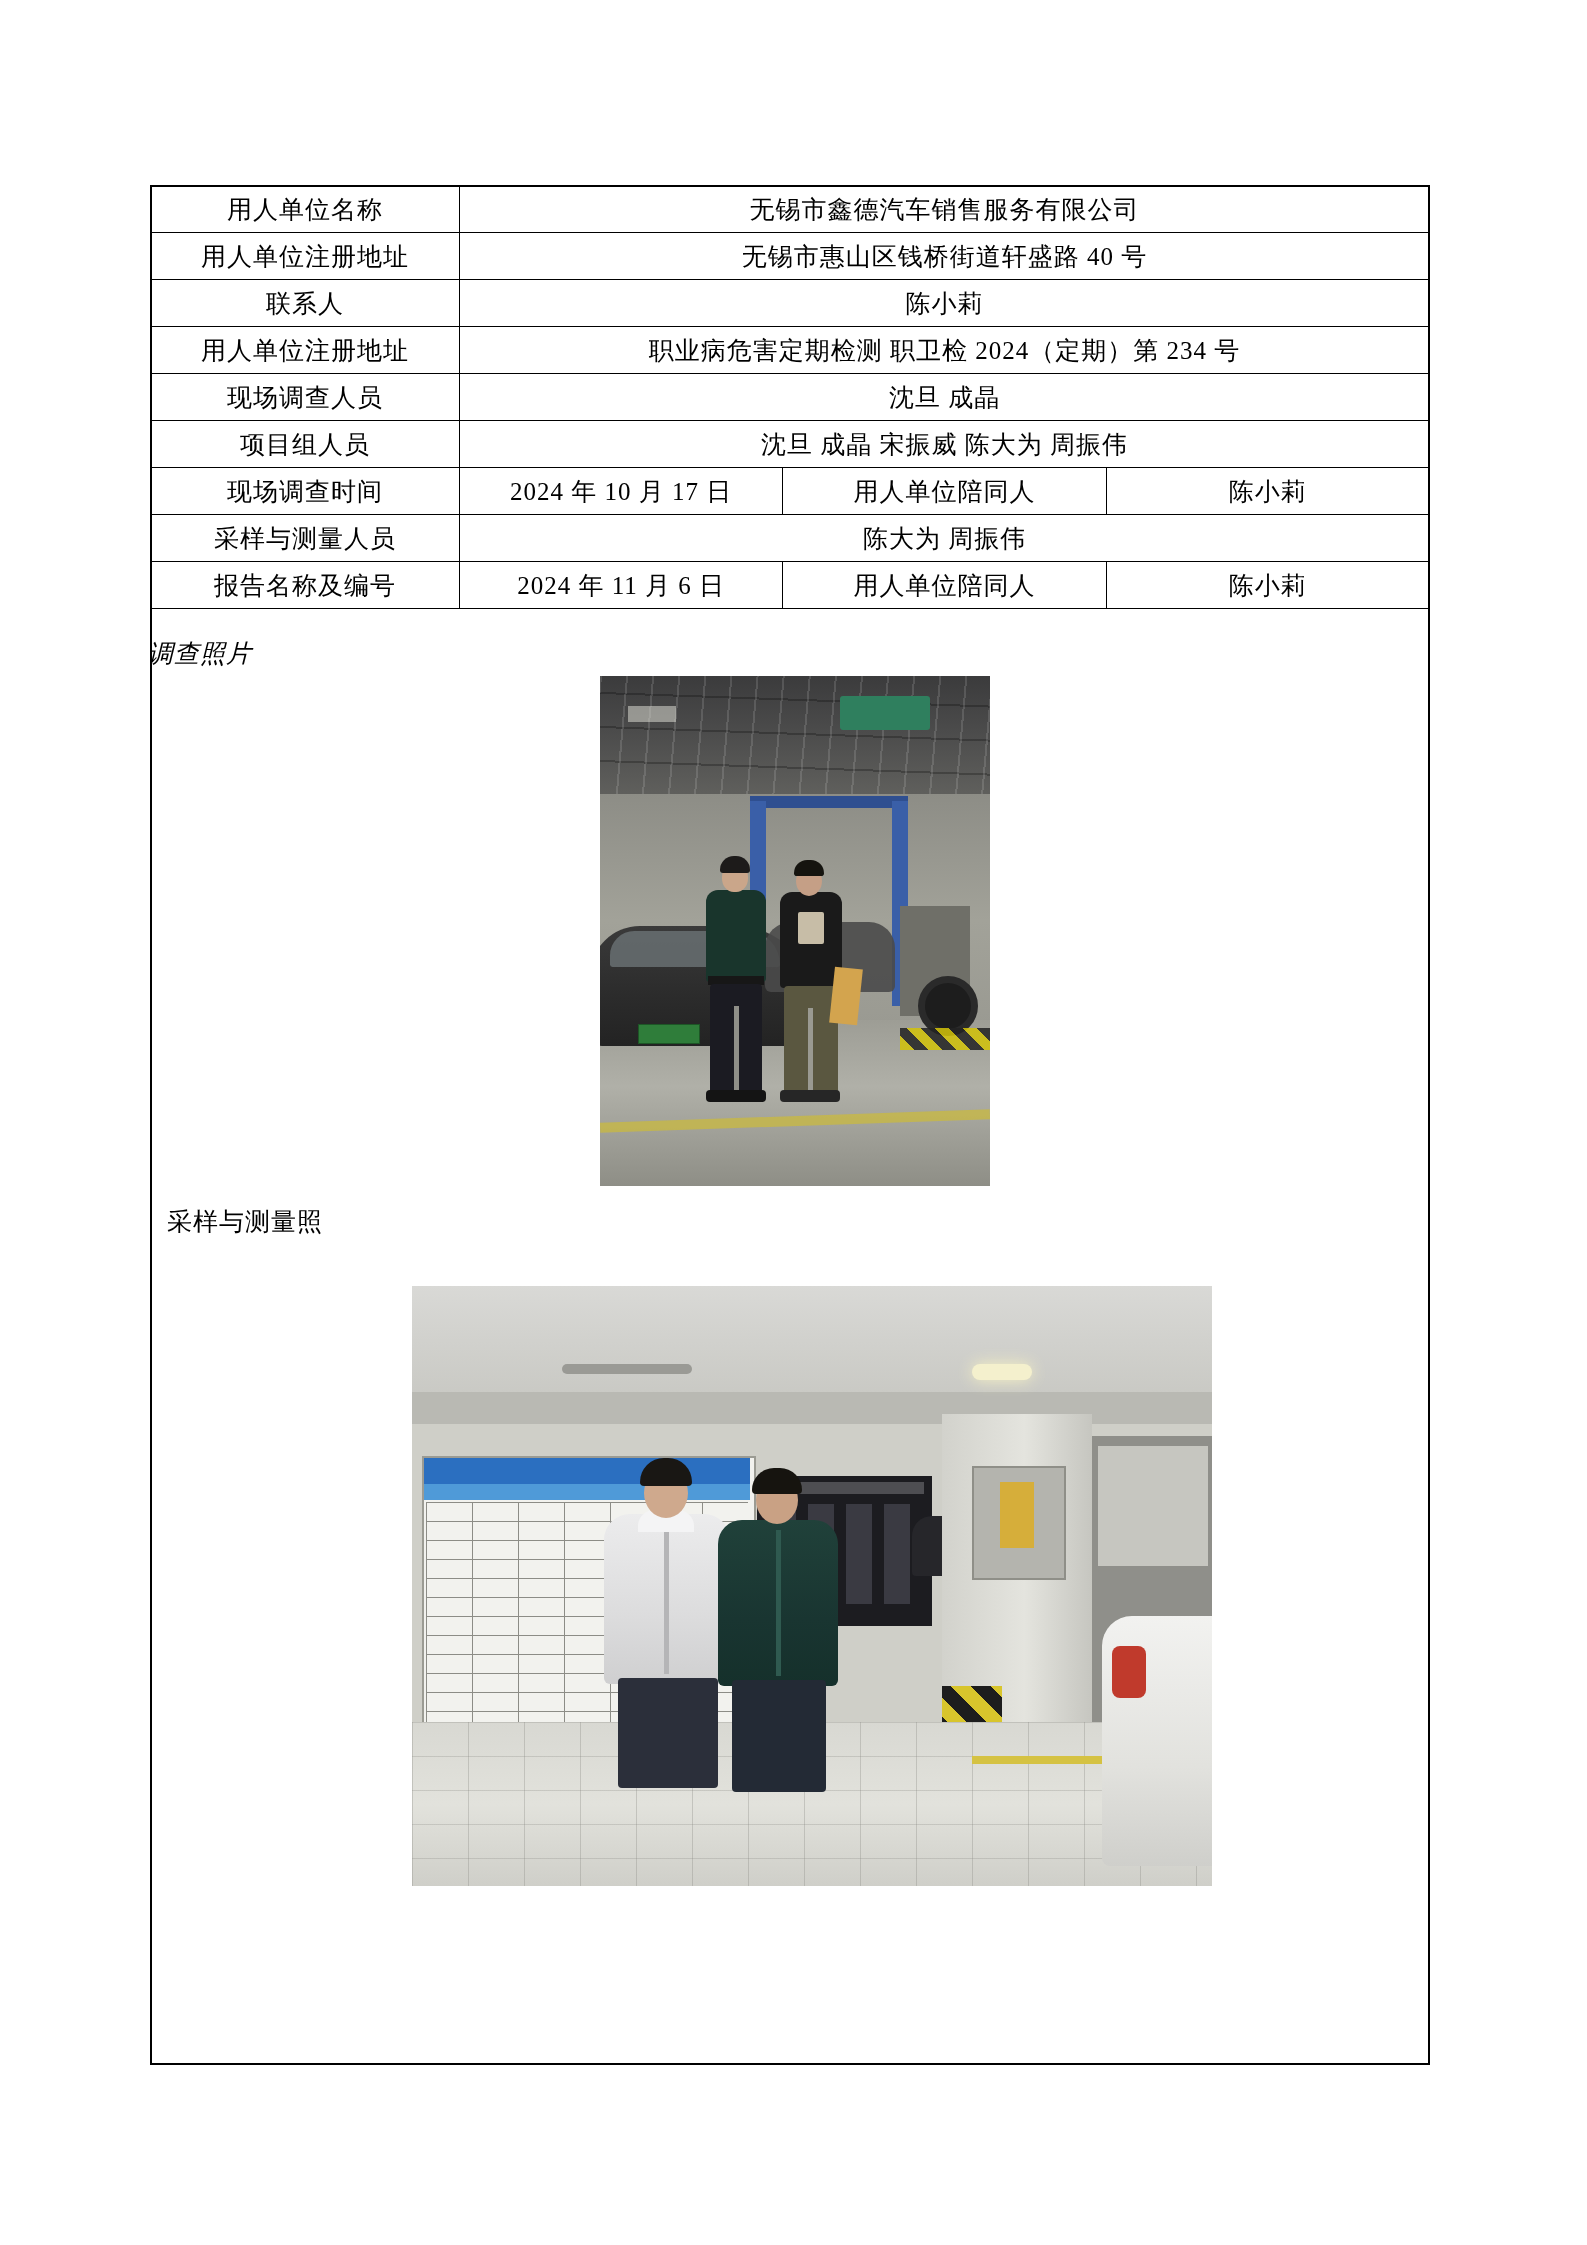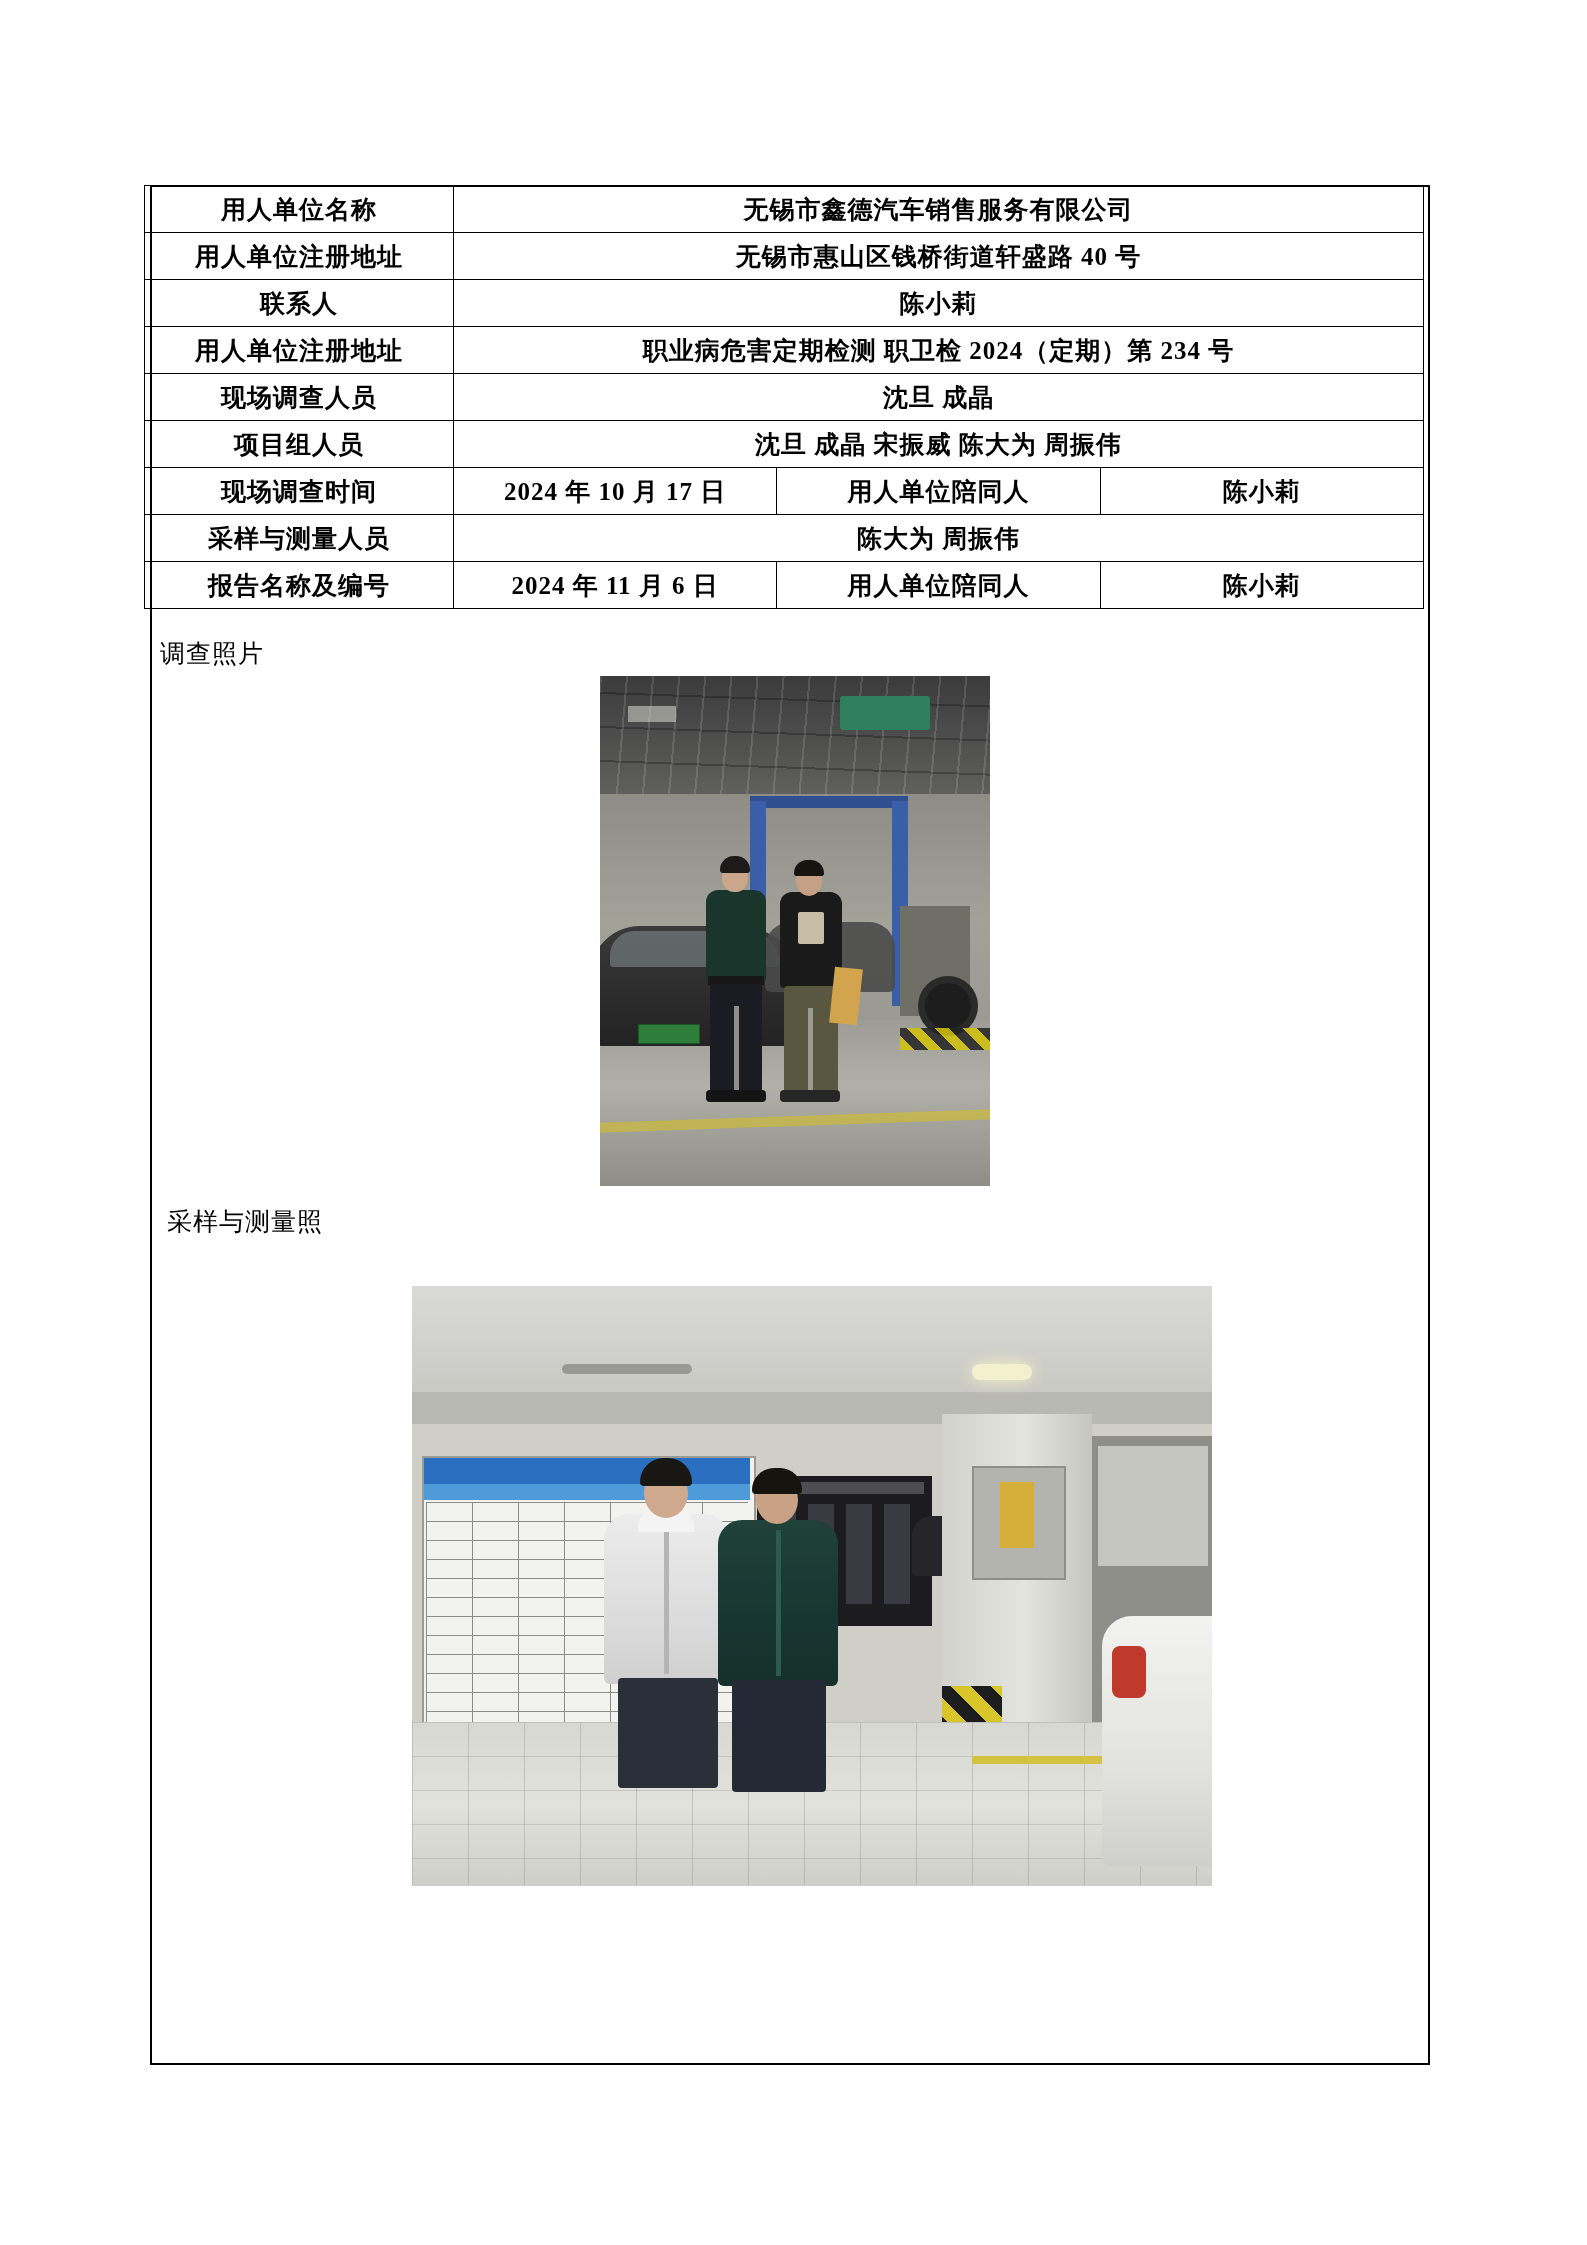--- a/index.html
+++ b/index.html
@@ -25,26 +25,25 @@
     position: absolute;
     left: 150px;
     top: 185px;
     width: 1280px;
     height: 1880px;
     border: 2px solid #000;
     box-sizing: border-box;
   }
   table.info {
     position: absolute;
-    left: 144px;
+    left: 150px;
     top: 185px;
     width: 1280px;
     border-collapse: collapse;
     table-layout: fixed;
-    font-weight: bold;
   }
   table.info td {
     border: 1px solid #000;
     height: 46px;
     font-size: 25px;
     text-align: center;
     vertical-align: middle;
     padding: 0 4px;
     letter-spacing: 1px;
   }
@@ -58,22 +57,23 @@
   }
   td.full-note {
     letter-spacing: 0.5px;
   }
   .caption {
     position: absolute;
     font-size: 25px;
     letter-spacing: 1px;
   }
   #cap-survey {
-    left: 160px;
+    left: 148px;
     top: 637px;
+    font-style: italic;
   }
   #cap-sampling {
     left: 167px;
     top: 1205px;
   }
   .photo {
     position: absolute;
     overflow: hidden;
     background: #6b6b66;
   }

